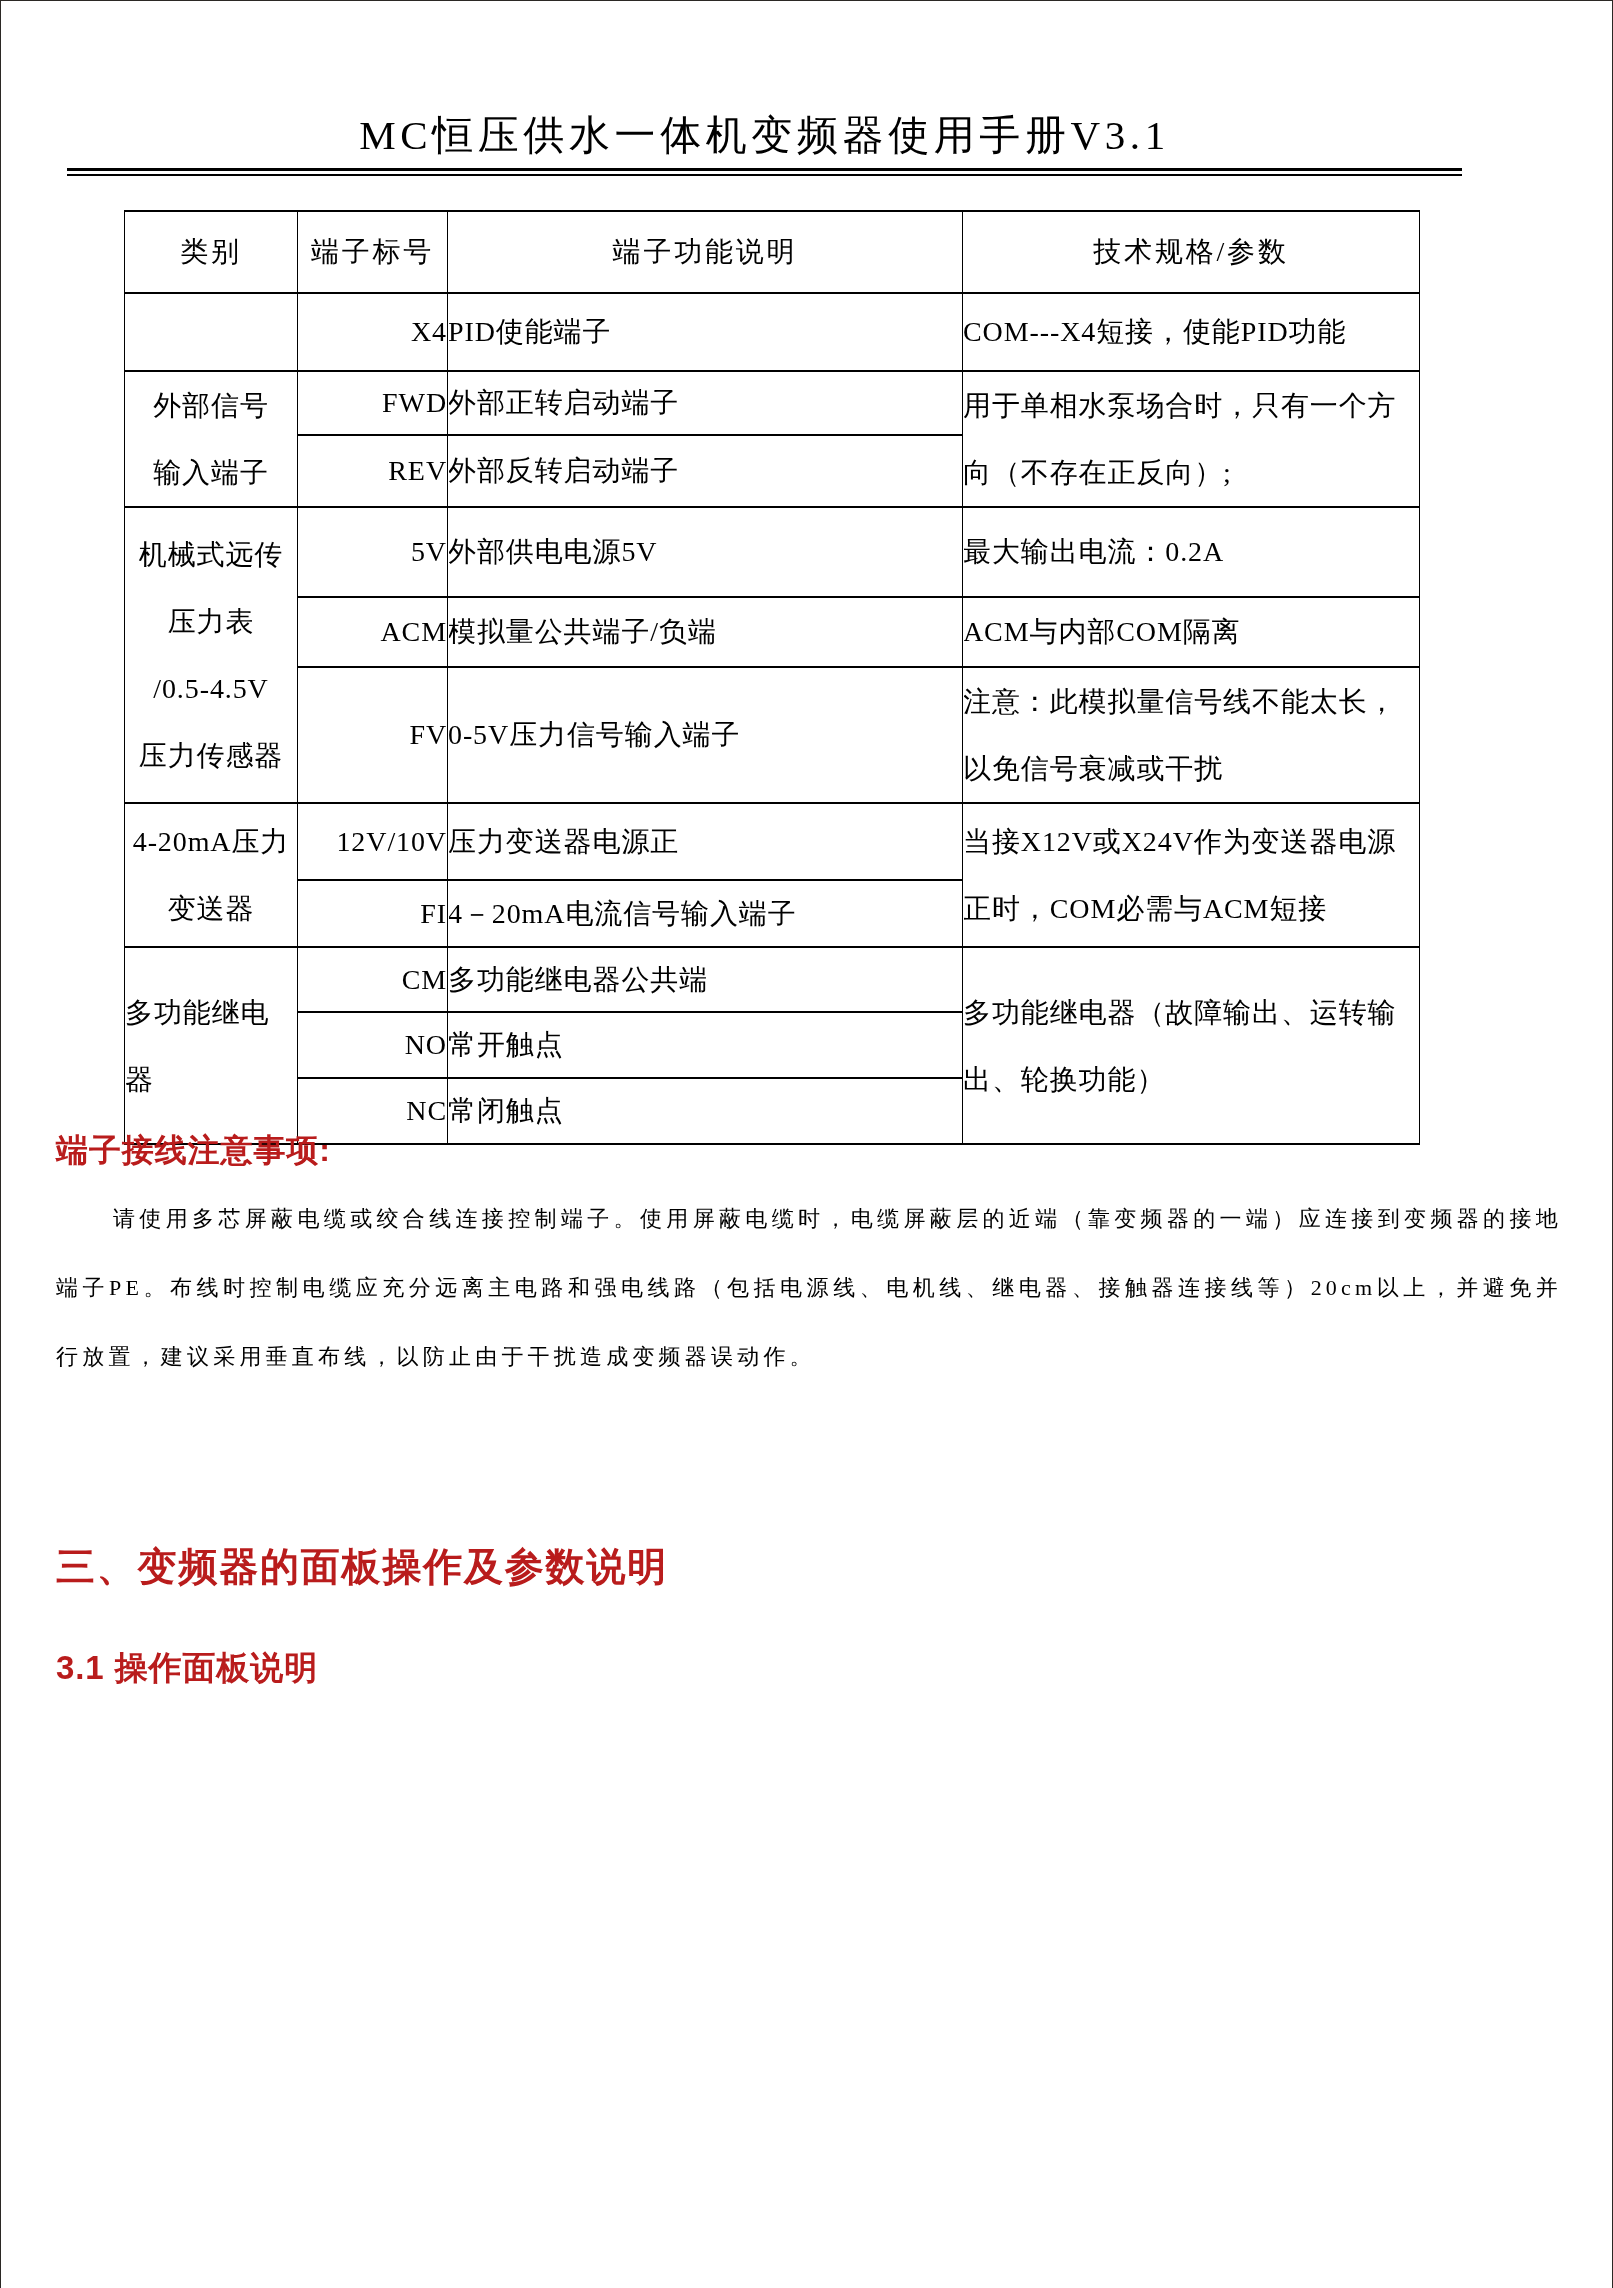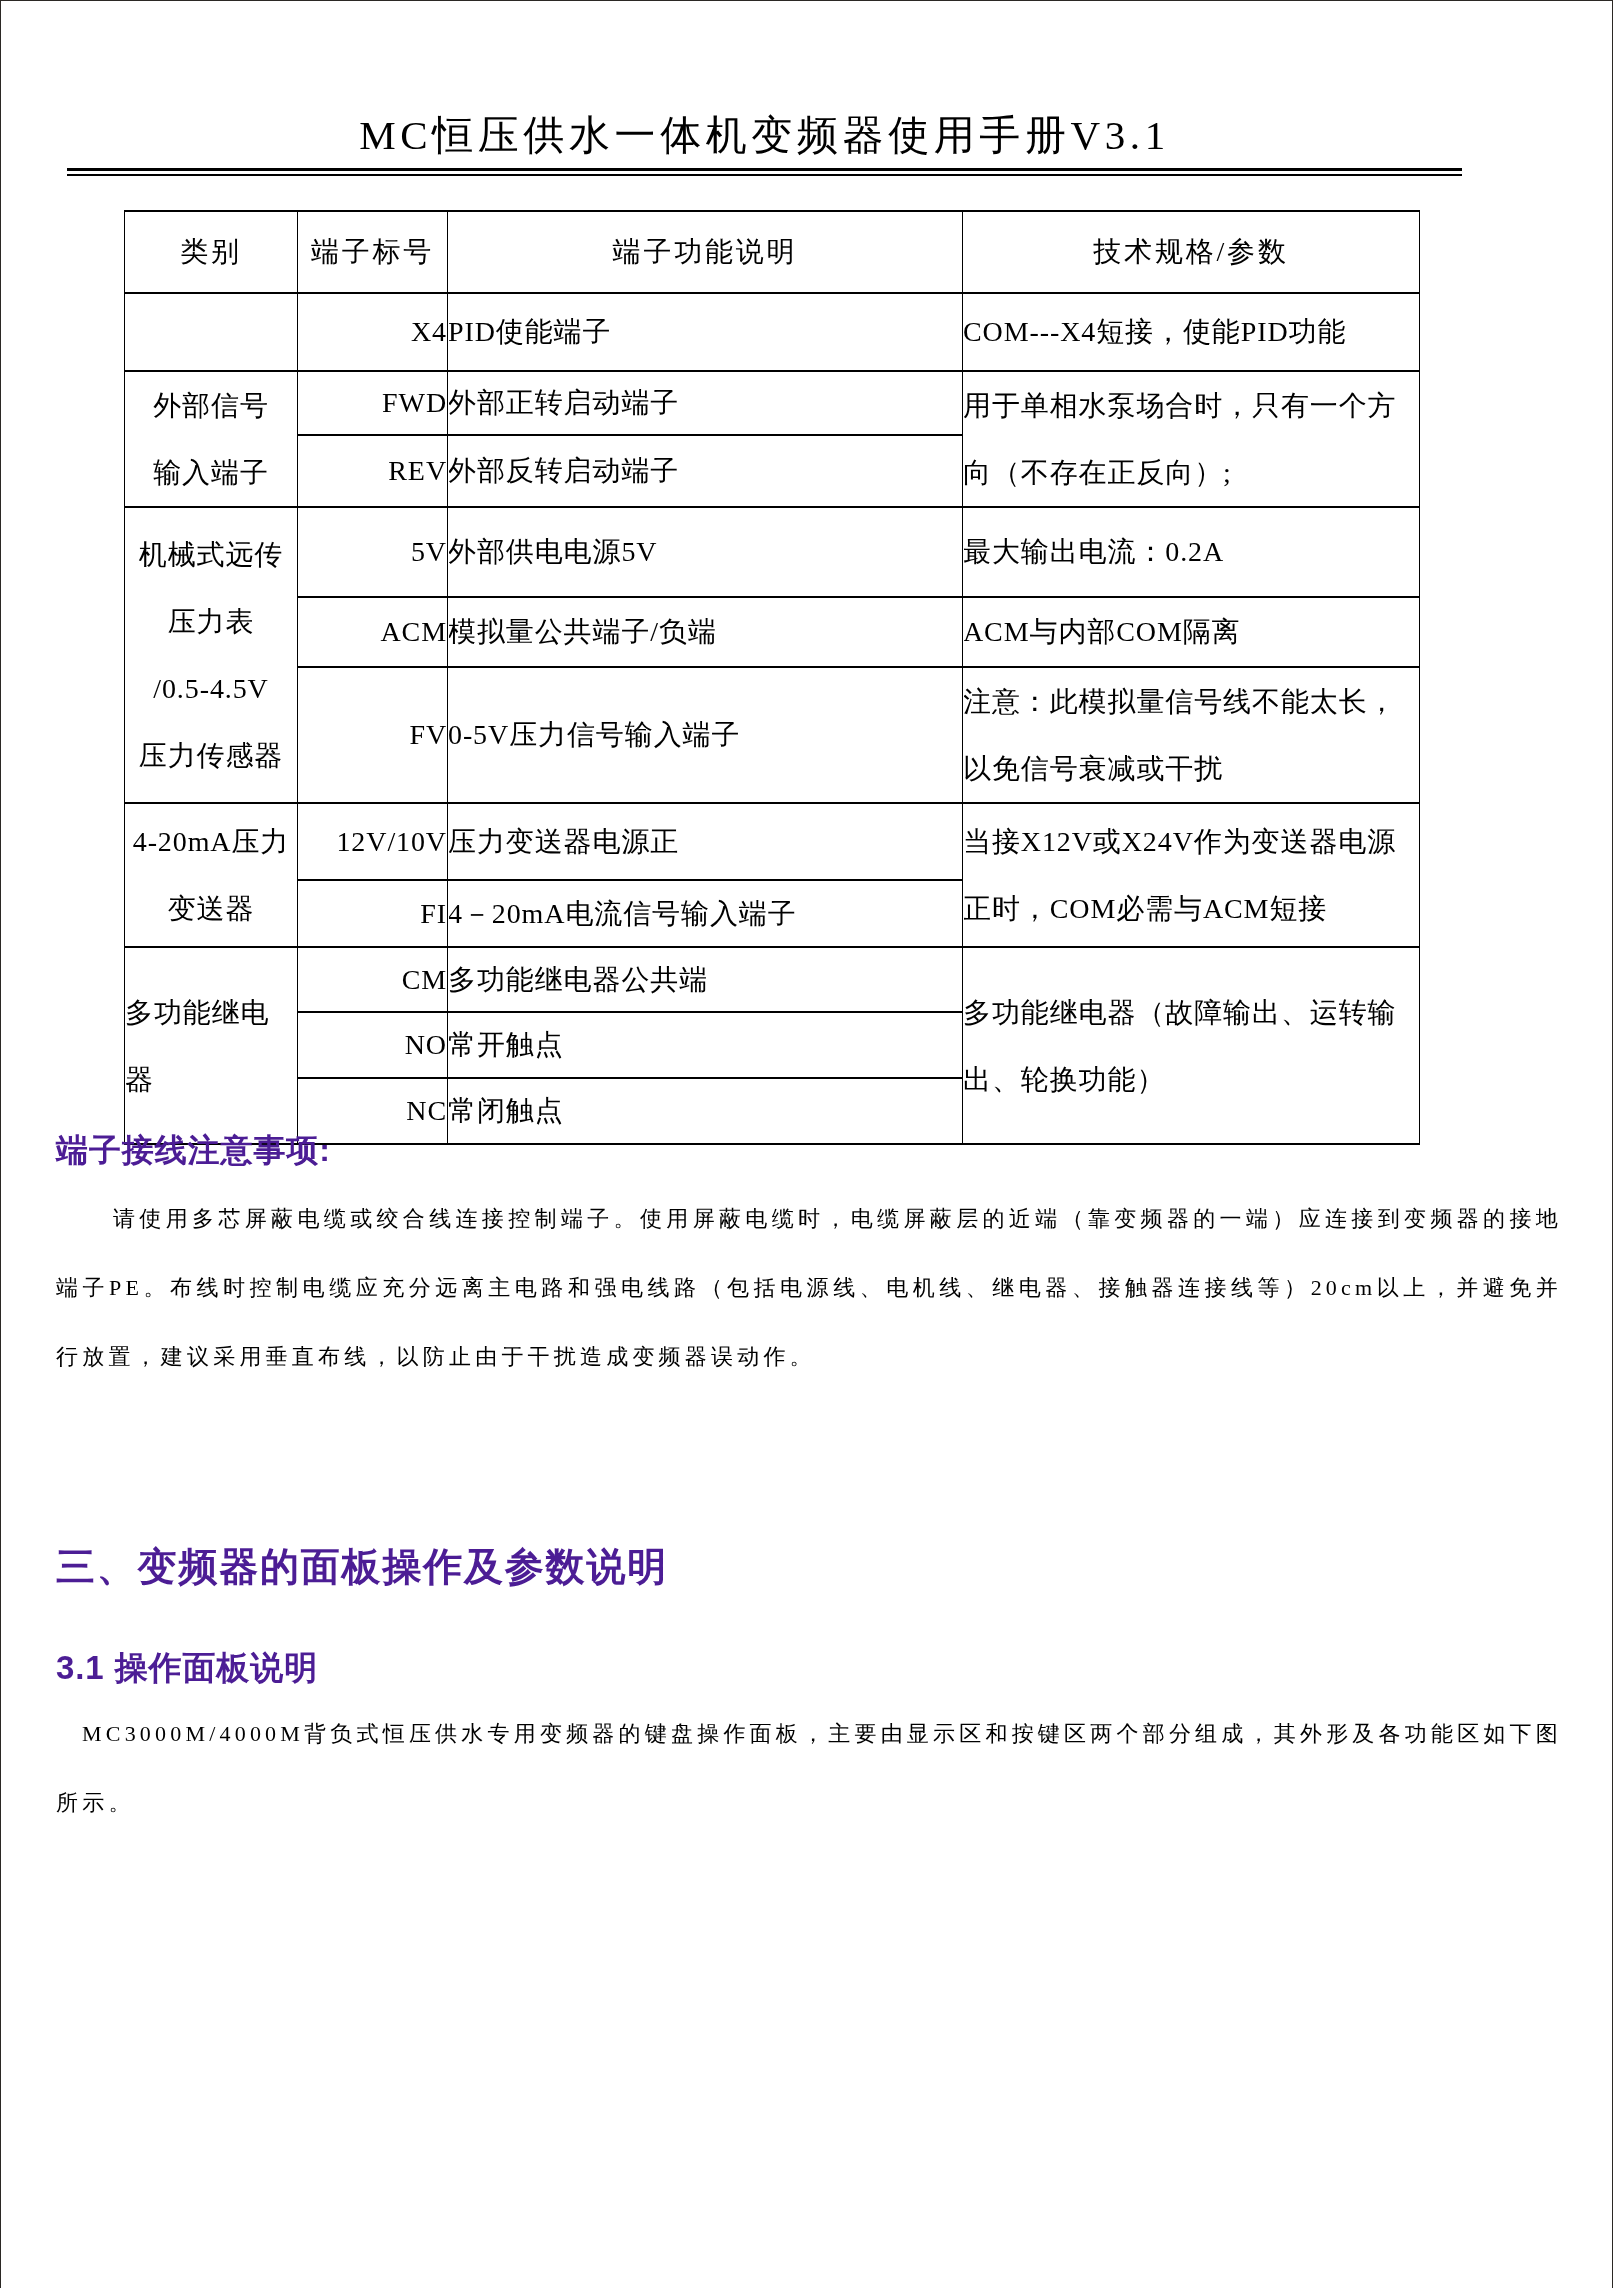--- a/index.html
+++ b/index.html
@@ -47,21 +47,21 @@
   .ln{line-height:67px;white-space:nowrap;}
   td.fv-fun{vertical-align:top;padding-top:18.5px;}
   td.fv-spec{vertical-align:top;padding-top:5.5px;}
   td.relay-cat{vertical-align:top;text-align:left;padding-left:11px;padding-top:5.5px;}
   .rh{height:82px}.r1{height:78px}.r2{height:57px}.r3{height:64px}
   .r4{height:90px}.r5{height:70px}.r6{height:132px}.r7{height:77px}
   .r8{height:67px}.r9{height:65px}.r10{height:66px}.r11{height:66px}
   
   .h-black{
     font-family:"Liberation Sans","DejaVu Sans",sans-serif;
-    font-weight:bold;color:#4c1d95;position:absolute;left:55px;white-space:nowrap;
+    font-weight:bold;color:#b91c1c;position:absolute;left:55px;white-space:nowrap;
   }
   .sec-wiring{top:1128px;font-size:32px;letter-spacing:0.9px;}
   .sec-ch3{top:1539px;font-size:39px;letter-spacing:1.8px;}
   .sec-31{top:1645px;font-size:33px;letter-spacing:0.9px;}
   .para{
     position:absolute;left:55px;width:1506px;
     font-size:22px;line-height:69px;letter-spacing:4.2px;
     text-align:justify;
   }
   .para-wiring{top:1183px;text-indent:57px;}
@@ -190,17 +190,16 @@
       <td class="c-fun">常闭触点</td>
     </tr>
   </tbody>
     </table>
 
   <div class="h-black sec-wiring">端子接线注意事项:</div>
   <div class="para para-wiring">请使用多芯屏蔽电缆或绞合线连接控制端子。使用屏蔽电缆时，电缆屏蔽层的近端（靠变频器的一端）应连接到变频器的接地端子PE。布线时控制电缆应充分远离主电路和强电线路（包括电源线、电机线、继电器、接触器连接线等）20cm以上，并避免并行放置，建议采用垂直布线，以防止由于干扰造成变频器误动作。</div>
 
   <div class="h-black sec-ch3">三、变频器的面板操作及参数说明</div>
   <div class="h-black sec-31">3.1 操作面板说明</div>
-  <div class="para para-panel">MC3000M/4000M背负式恒压供水专用变频器的键盘操作面板，主要由显示区和按键区两个部分组成，其外形及各功能区如下图所示。</div>
 
 
 </div>
 
 
 </body></html>

